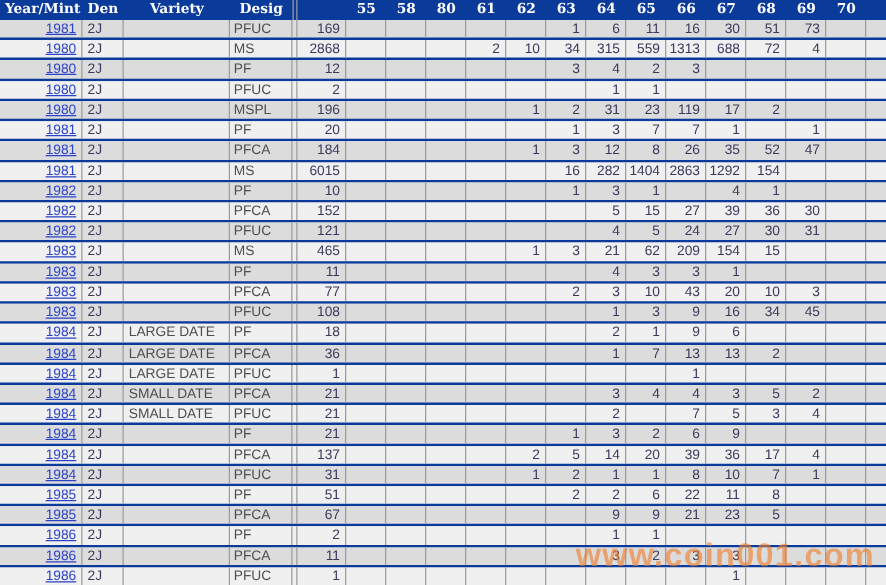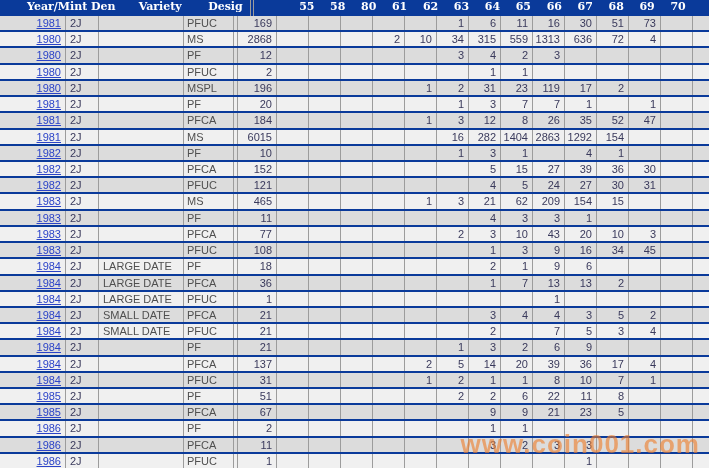--- a/index.html
+++ b/index.html
@@ -33,21 +33,21 @@
     font-size:11px; line-height:14px; padding-top:0px;
   }
   .c-year  {width:66px; text-align:right; padding-right:4px;}
   .c-den   {width:33px; text-align:left;  padding-left:4px; color:var(--num);}
   .c-variety{width:85px;text-align:left;  padding-left:4px; color:var(--txt);}
   .c-desig {width:50px; text-align:left;  padding-left:3px; color:var(--txt); border-right:1px solid var(--grid);}
   .c-spacer{width:4px;  border-right:1px solid var(--grid);}
   .c-total {width:39px; text-align:right; padding-right:4px; color:var(--num);}
   .c-grade {width:32px; text-align:right; padding-right:4px; color:var(--num);}
   .c-filler{width:16px; border-right:none;}
-  .hdr .c-year{text-align:left; padding-left:4px;margin-left:23px;}
+  .hdr .c-year{text-align:left; padding-left:4px;}
   .hdr .c-total{text-align:left; padding-left:2px; padding-right:0;margin-top:40px;}
   .hdr .c-grade{text-align:center; padding-right:0;}
   .hdr .c-variety,.hdr .c-desig{text-align:center; padding-left:0;}
   .year-link{color:var(--link); text-decoration:underline; cursor:pointer;}
   #watermark{
     position:absolute; right:9px; bottom:8px;
     font-family:"Liberation Sans", sans-serif; font-weight:bold;
     font-size:26px; letter-spacing:1px; color:var(--wm); opacity:0.62;
     pointer-events:none;
   }
@@ -110,21 +110,21 @@
         <div class="cell c-total">2868</div>
         <div class="cell c-grade"></div>
         <div class="cell c-grade"></div>
         <div class="cell c-grade"></div>
         <div class="cell c-grade">2</div>
         <div class="cell c-grade">10</div>
         <div class="cell c-grade">34</div>
         <div class="cell c-grade">315</div>
         <div class="cell c-grade">559</div>
         <div class="cell c-grade">1313</div>
-        <div class="cell c-grade">636</div>
+        <div class="cell c-grade">688</div>
         <div class="cell c-grade">72</div>
         <div class="cell c-grade">4</div>
         <div class="cell c-grade"></div>
         <div class="cell c-filler"></div>
       </div>
       <div class="row odd">
         <div class="cell c-year"><span class="year-link">1980</span></div>
         <div class="cell c-den">2J</div>
         <div class="cell c-variety"></div>
         <div class="cell c-desig">PF</div>

